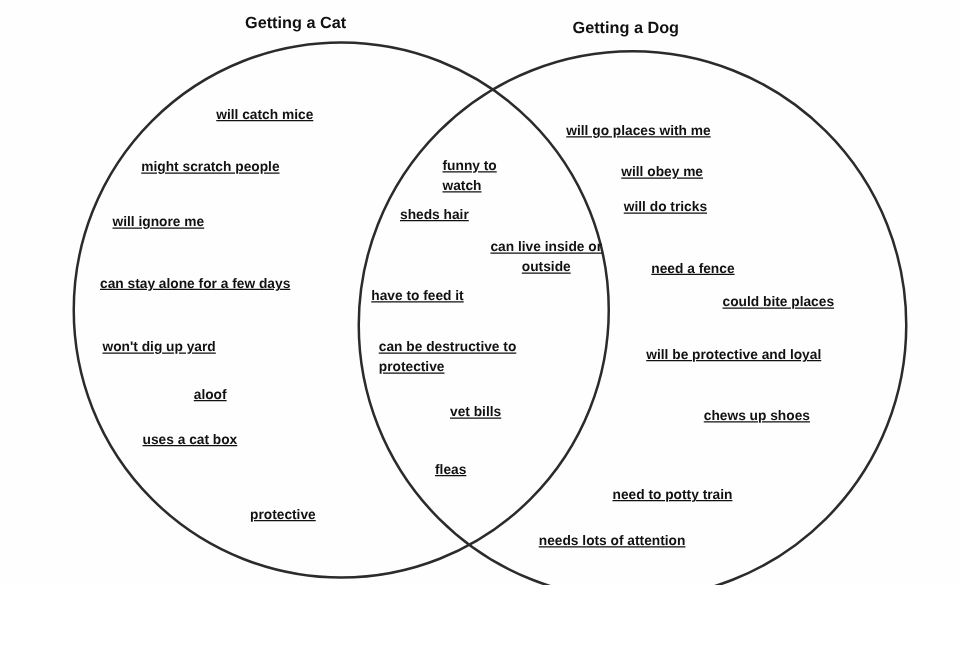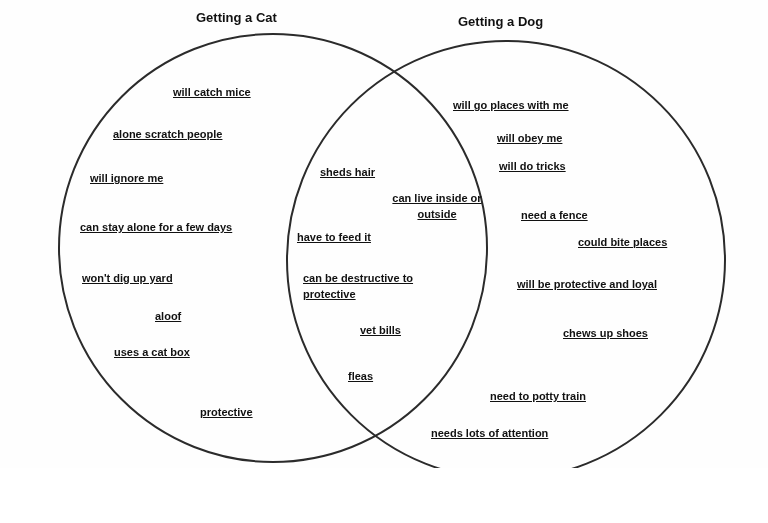--- a/index.html
+++ b/index.html
@@ -63,28 +63,29 @@
 
 <div class="canvas">
 
   <div class="circle circle-cat"></div>
   <div class="circle circle-dog"></div>
 
   <div class="vtitle" style="left:196px; top:10px;">Getting a Cat</div>
   <div class="vtitle" style="left:458px; top:14px;">Getting a Dog</div>
 
   <div class="label" style="left:173px; top:84px;">will catch mice</div>
-  <div class="label" style="left:113px; top:126px;">alone scratch people</div>
+  <div class="label" style="left:113px; top:126px;">might scratch people</div>
   <div class="label" style="left:90px; top:170px;">will ignore me</div>
   <div class="label" style="left:82px; top:270px;">won't dig up yard</div>
   <div class="label wrap" style="left:80px; top:219px; width:172px;">can stay alone for a few days</div>
   <div class="label" style="left:155px; top:308px;">aloof</div>
   <div class="label" style="left:114px; top:344px;">uses a cat box</div>
   <div class="label" style="left:200px; top:404px;">protective</div>
 
+  <div class="label wrap" style="left:354px; top:125px; width:66px;">funny to watch</div>
   <div class="label" style="left:320px; top:164px;">sheds hair</div>
   <div class="label wrap center" style="left:383px; top:190px; width:108px;">can live inside or outside</div>
   <div class="label" style="left:297px; top:229px;">have to feed it</div>
   <div class="label wrap" style="left:303px; top:270px; width:152px;">can be destructive to protective</div>
   <div class="label" style="left:360px; top:322px;">vet bills</div>
   <div class="label" style="left:348px; top:368px;">fleas</div>
 
   <div class="label" style="left:453px; top:97px;">will go places with me</div>
   <div class="label" style="left:497px; top:130px;">will obey me</div>
   <div class="label" style="left:499px; top:158px;">will do tricks</div>

